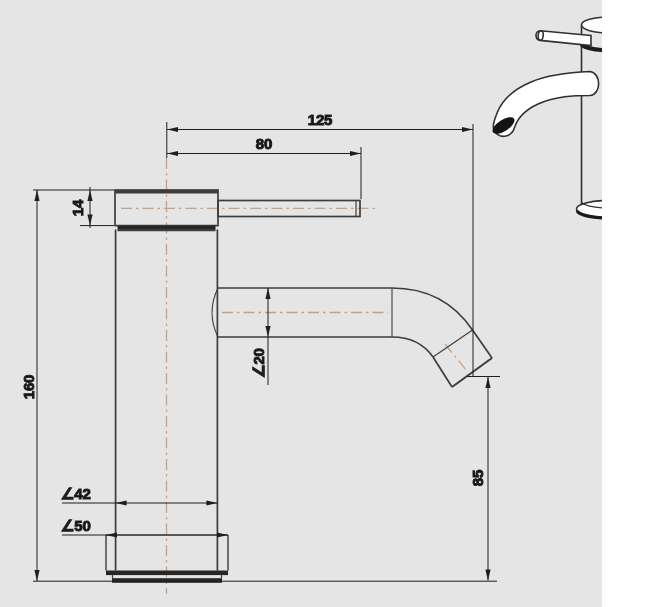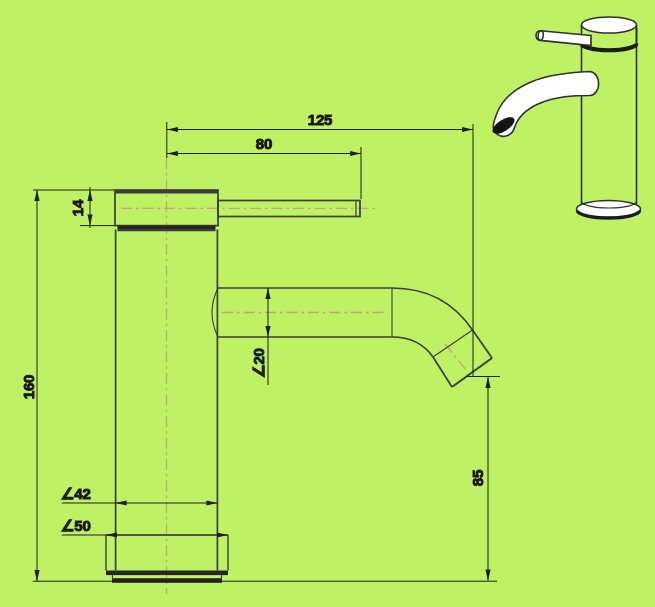--- a/index.html
+++ b/index.html
@@ -1,19 +1,19 @@
 <!DOCTYPE html>
 <html><head>
 <meta charset="utf-8">
 <style>
   html,body{margin:0;padding:0;background:#ffffff;}
   .page{
     position:relative;
-    width:655px;height:607px;
-    background:#bef264;
+    width:602px;height:607px;
+    background:#e5e5e5;
     font-family:"Liberation Sans", sans-serif;
     overflow:hidden;
   }
   svg{display:block;}
   text.dim{
     font-family:"Liberation Sans", sans-serif;
     font-weight:700;
     font-size:15px;
     letter-spacing:-0.2px;
     fill:#0f0f0f;

